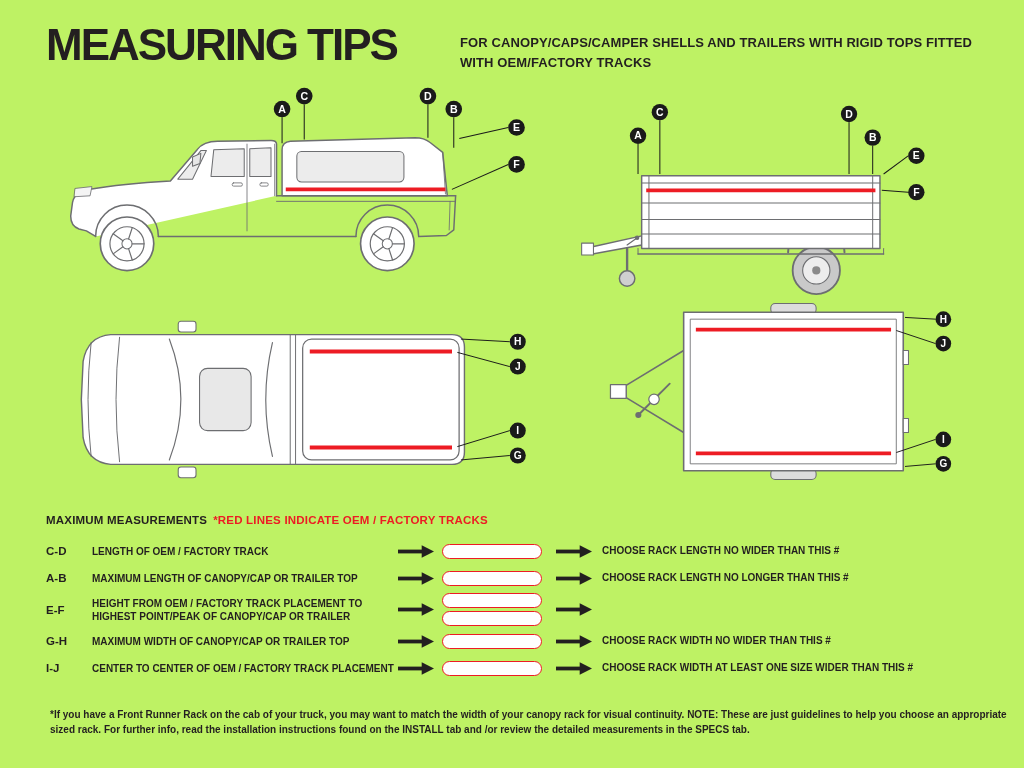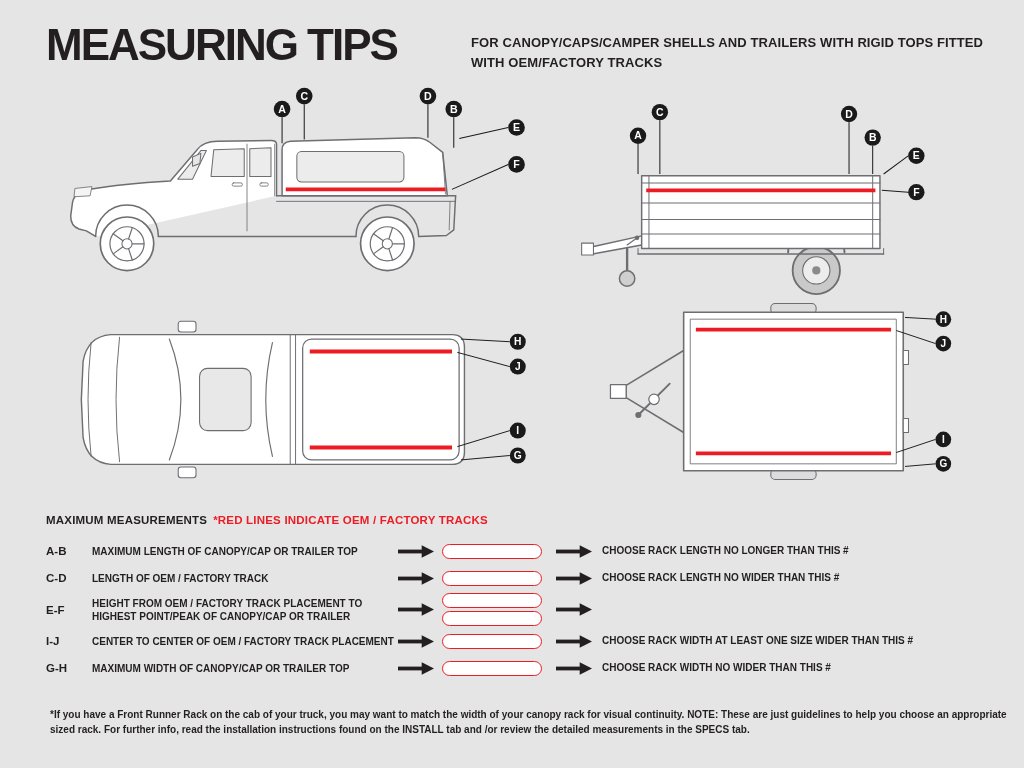--- a/index.html
+++ b/index.html
@@ -1,20 +1,20 @@
 <!DOCTYPE html>
 <html><head>
 <meta charset="utf-8">
 <style>
   *{margin:0;padding:0;box-sizing:border-box}
   html,body{background:#ffffff}
-  .page{position:relative;width:1024px;height:768px;background:#e5e5e5;font-family:"Liberation Sans",sans-serif;color:#231f20;overflow:hidden}
+  .page{position:relative;width:1024px;height:768px;background:#bef264;font-family:"Liberation Sans",sans-serif;color:#231f20;overflow:hidden}
   .abs{position:absolute}
   .title{position:absolute;left:46px;top:20px;font-size:44px;font-weight:900;letter-spacing:-2px;color:#231f20}
-  .subtitle{position:absolute;left:471px;top:33px;width:545px;font-size:13px;font-weight:bold;line-height:1.5;white-space:pre-line;letter-spacing:.1px}
+  .subtitle{position:absolute;left:460px;top:33px;width:545px;font-size:13px;font-weight:bold;line-height:1.5;white-space:pre-line;letter-spacing:.1px}
   .meas{position:absolute;left:46px;top:514px;width:956px}
   .meas-head{font-size:11.5px;font-weight:bold;letter-spacing:.2px}
   .meas-head .note{color:#ED1C24;margin-left:6px}
   .rows{margin-top:13px}
   .row{display:flex;align-items:center;margin-bottom:3px;min-height:24px}
   .key{width:46px;font-size:11.5px;font-weight:bold;flex:none}
   .desc{width:306px;font-size:10px;font-weight:bold;line-height:1.3;white-space:pre-line;flex:none}
   .arr{flex:none;margin-right:8px;display:block}
   .arr2{flex:none;margin:0 10px 0 14px;display:block}
   .pills{width:100px;flex:none;display:flex;flex-direction:column;gap:3px}
@@ -216,51 +216,51 @@
     </g>
   </svg>
 
   <div class="meas">
     <div class="meas-head">
       <span>MAXIMUM MEASUREMENTS</span><span class="note">*RED LINES INDICATE OEM / FACTORY TRACKS</span>
     </div>
     <div class="rows">
 
       <div class="row">
+        <div class="key">C-D</div>
+        <div class="desc">LENGTH OF OEM / FACTORY TRACK</div>
+        <svg class="arr" width="36" height="13" viewBox="0 0 38 13">
+            <rect x="0" y="4.5" width="26" height="4" fill="#231f20"></rect>
+            <polygon points="25,0 38,6.5 25,13" fill="#231f20"></polygon>
+          </svg>
+        <div class="pills">
+            <div class="pill"></div>
+          </div>
+        <svg class="arr2" width="36" height="13" viewBox="0 0 38 13">
+            <rect x="0" y="4.5" width="26" height="4" fill="#231f20"></rect>
+            <polygon points="25,0 38,6.5 25,13" fill="#231f20"></polygon>
+          </svg>
+        <div class="guide">CHOOSE RACK LENGTH NO WIDER THAN THIS #</div>
+      </div>
+
+      <div class="row">
         <div class="key">A-B</div>
         <div class="desc">MAXIMUM LENGTH OF CANOPY/CAP OR TRAILER TOP</div>
         <svg class="arr" width="36" height="13" viewBox="0 0 38 13">
             <rect x="0" y="4.5" width="26" height="4" fill="#231f20"></rect>
             <polygon points="25,0 38,6.5 25,13" fill="#231f20"></polygon>
           </svg>
         <div class="pills">
             <div class="pill"></div>
           </div>
         <svg class="arr2" width="36" height="13" viewBox="0 0 38 13">
             <rect x="0" y="4.5" width="26" height="4" fill="#231f20"></rect>
             <polygon points="25,0 38,6.5 25,13" fill="#231f20"></polygon>
           </svg>
         <div class="guide">CHOOSE RACK LENGTH NO LONGER THAN THIS #</div>
-      </div>
-
-      <div class="row">
-        <div class="key">C-D</div>
-        <div class="desc">LENGTH OF OEM / FACTORY TRACK</div>
-        <svg class="arr" width="36" height="13" viewBox="0 0 38 13">
-            <rect x="0" y="4.5" width="26" height="4" fill="#231f20"></rect>
-            <polygon points="25,0 38,6.5 25,13" fill="#231f20"></polygon>
-          </svg>
-        <div class="pills">
-            <div class="pill"></div>
-          </div>
-        <svg class="arr2" width="36" height="13" viewBox="0 0 38 13">
-            <rect x="0" y="4.5" width="26" height="4" fill="#231f20"></rect>
-            <polygon points="25,0 38,6.5 25,13" fill="#231f20"></polygon>
-          </svg>
-        <div class="guide">CHOOSE RACK LENGTH NO WIDER THAN THIS #</div>
       </div>
 
       <div class="row">
         <div class="key">E-F</div>
         <div class="desc">HEIGHT FROM OEM / FACTORY TRACK PLACEMENT TO
 HIGHEST POINT/PEAK OF CANOPY/CAP OR TRAILER</div>
         <svg class="arr" width="36" height="13" viewBox="0 0 38 13">
             <rect x="0" y="4.5" width="26" height="4" fill="#231f20"></rect>
             <polygon points="25,0 38,6.5 25,13" fill="#231f20"></polygon>
           </svg>
@@ -268,52 +268,52 @@
           <div class="pill"></div>
           <div class="pill"></div>
         </div>
         <svg class="arr2" width="36" height="13" viewBox="0 0 38 13">
             <rect x="0" y="4.5" width="26" height="4" fill="#231f20"></rect>
             <polygon points="25,0 38,6.5 25,13" fill="#231f20"></polygon>
           </svg>
       </div>
 
       <div class="row">
+        <div class="key">G-H</div>
+        <div class="desc">MAXIMUM WIDTH OF CANOPY/CAP OR TRAILER TOP</div>
+        <svg class="arr" width="36" height="13" viewBox="0 0 38 13">
+            <rect x="0" y="4.5" width="26" height="4" fill="#231f20"></rect>
+            <polygon points="25,0 38,6.5 25,13" fill="#231f20"></polygon>
+          </svg>
+        <div class="pills">
+            <div class="pill"></div>
+          </div>
+        <svg class="arr2" width="36" height="13" viewBox="0 0 38 13">
+            <rect x="0" y="4.5" width="26" height="4" fill="#231f20"></rect>
+            <polygon points="25,0 38,6.5 25,13" fill="#231f20"></polygon>
+          </svg>
+        <div class="guide">CHOOSE RACK WIDTH NO WIDER THAN THIS #</div>
+      </div>
+
+      <div class="row">
         <div class="key">I-J</div>
         <div class="desc">CENTER TO CENTER OF OEM / FACTORY TRACK PLACEMENT</div>
         <svg class="arr" width="36" height="13" viewBox="0 0 38 13">
             <rect x="0" y="4.5" width="26" height="4" fill="#231f20"></rect>
             <polygon points="25,0 38,6.5 25,13" fill="#231f20"></polygon>
           </svg>
         <div class="pills">
             <div class="pill"></div>
           </div>
         <svg class="arr2" width="36" height="13" viewBox="0 0 38 13">
             <rect x="0" y="4.5" width="26" height="4" fill="#231f20"></rect>
             <polygon points="25,0 38,6.5 25,13" fill="#231f20"></polygon>
           </svg>
         <div class="guide">CHOOSE RACK WIDTH AT LEAST ONE SIZE WIDER THAN THIS #</div>
       </div>
 
-      <div class="row">
-        <div class="key">G-H</div>
-        <div class="desc">MAXIMUM WIDTH OF CANOPY/CAP OR TRAILER TOP</div>
-        <svg class="arr" width="36" height="13" viewBox="0 0 38 13">
-            <rect x="0" y="4.5" width="26" height="4" fill="#231f20"></rect>
-            <polygon points="25,0 38,6.5 25,13" fill="#231f20"></polygon>
-          </svg>
-        <div class="pills">
-            <div class="pill"></div>
-          </div>
-        <svg class="arr2" width="36" height="13" viewBox="0 0 38 13">
-            <rect x="0" y="4.5" width="26" height="4" fill="#231f20"></rect>
-            <polygon points="25,0 38,6.5 25,13" fill="#231f20"></polygon>
-          </svg>
-        <div class="guide">CHOOSE RACK WIDTH NO WIDER THAN THIS #</div>
-      </div>
-
     </div>
   </div>
 
   <div class="footnote">*If you have a Front Runner Rack on the cab of your truck, you may want to match the width of your canopy rack for visual continuity. NOTE: These are just guidelines to help you choose an appropriate
 sized rack. For further info, read the installation instructions found on the INSTALL tab and /or review the detailed measurements in the SPECS tab.</div>
 
 </div>
 
 </body></html>

